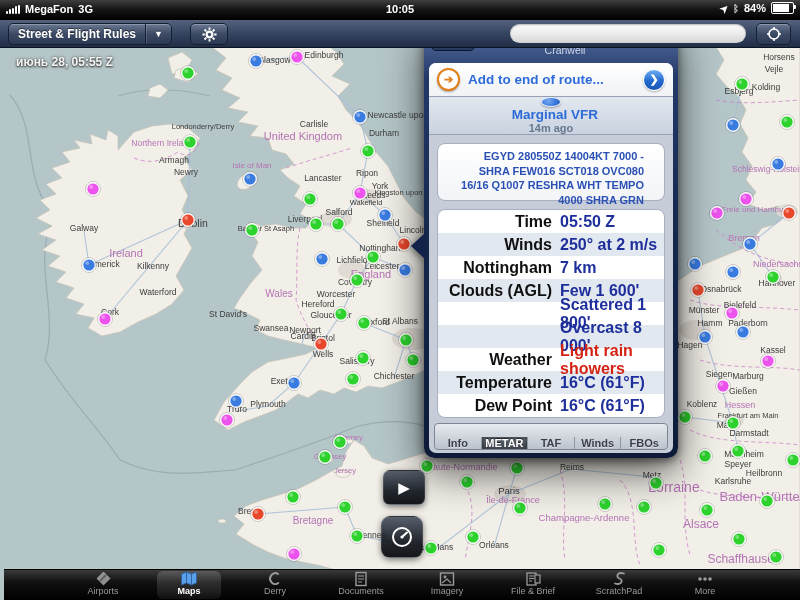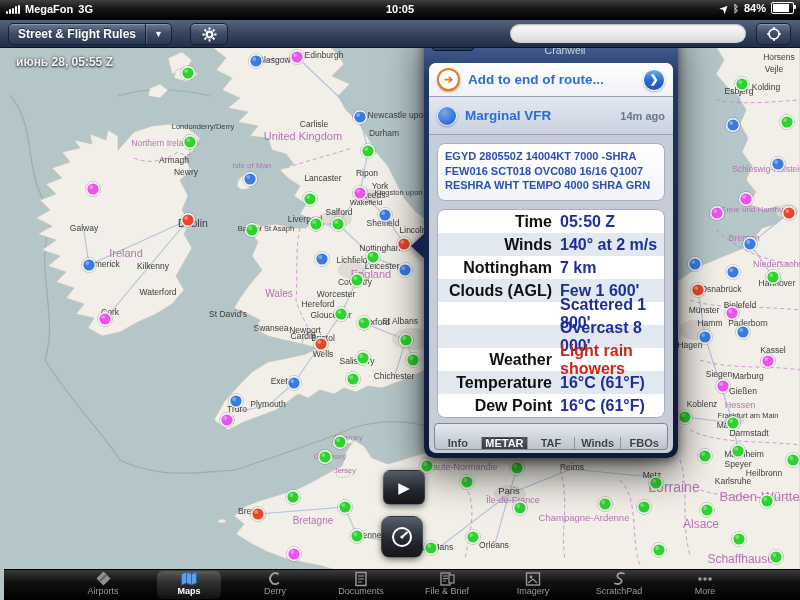--- a/index.html
+++ b/index.html
@@ -63,35 +63,35 @@
   #popup-title{font-size:15px;font-weight:bold;padding-top:3px;text-shadow:0 -1px 0 rgba(0,0,0,.6);}
   #popup-subtitle{font-size:10.5px;color:#ccd6e8;margin-top:-1px;padding-left:28px;}
   #close-btn{position:absolute;left:7px;top:5px;width:42px;height:19px;border-radius:5px;
     border:1px solid #0a142c;background:linear-gradient(#6c7d9c,#3a4c70 50%,#283a5e);
     box-shadow:inset 0 1px 0 rgba(255,255,255,.3);color:#fff;font-size:11px;font-weight:bold;
     display:flex;align-items:center;justify-content:center;text-shadow:0 -1px 0 rgba(0,0,0,.5);}
   #popup-body{position:absolute;left:5px;right:5px;top:38px;bottom:5px;background:#c6ccd8;
     border-radius:7px;overflow:hidden;}
   .p-row{display:flex;align-items:center;padding:0 8px;border-bottom:1px solid #98a1b3;}
   #row-route{height:33px;background:linear-gradient(#fff,#f0f2f6);}
-  #row-cat{height:37px;background:linear-gradient(#e3e8f0,#c9d2e0);}
+  #row-cat{height:37px;background:linear-gradient(#e3e8f0,#c9d2e0);flex-direction:column;}
   .p-row .lbl{font-size:13.5px;font-weight:bold;color:#2d6cd8;margin-left:8px;flex:1;}
   .age{font-size:11px;font-weight:bold;color:#6a7astray94;color:#68778f;}
   .dirto{width:19px;height:19px;border-radius:50%;background:#fff;border:2px solid #e2801c;
     color:#e2801c;font-size:11px;font-weight:bold;display:flex;align-items:center;justify-content:center;
     box-shadow:0 1px 2px rgba(0,0,0,.35);}
   .chev{width:20px;height:20px;border-radius:50%;background:linear-gradient(#6fb0f5,#2268cf 55%,#1c57b5);
     border:1px solid #fff;box-shadow:0 1px 2px rgba(0,0,0,.3);color:#fff;font-size:11px;font-weight:bold;
     display:flex;align-items:center;justify-content:center;}
   .catdot{width:18px;height:18px;border-radius:50%;
     background:radial-gradient(circle at 35% 30%,#7aa8ef,#3a7be0 55%,#2257b5);
     border:1.5px solid rgba(255,255,255,.85);box-shadow:0 1px 2px rgba(0,0,0,.35);}
   #metar-box{margin:8px 8px 0 8px;height:58px;background:linear-gradient(#fff,#f2f4f8);
-    border:1px solid #a7afc0;border-radius:8px;padding:5px 7px;box-sizing:border-box;
-    font-size:11px;font-weight:bold;color:#2a50b4;line-height:14.5px;}
+    border:1px solid #a7afc0;border-radius:8px;padding:5px 20px;box-sizing:border-box;
+    font-size:11px;font-weight:bold;color:#2a50b4;line-height:14.5px;text-align:right;}
   #wx-table{margin:8px 8px 0 8px;background:#fff;border:1px solid #a7afc0;border-radius:8px;overflow:hidden;}
   .wx-row{display:flex;height:23px;align-items:center;font-size:16px;font-weight:bold;}
   .wx-row:nth-child(even){background:#e2e8f0;}
   .wx-row .k{width:114px;text-align:right;color:#101010;padding-right:8px;flex:none;}
   .wx-row .v{color:#1e2f9b;}
   .wx-row .v.red{color:#d42314;}
   #seg{position:absolute;left:5px;right:5px;bottom:3px;height:25px;display:flex;border-radius:4px;
     overflow:hidden;border:1px solid #7e8694;background:linear-gradient(#e6e9ee,#bcc3cd);align-items:flex-end;}
   .seg-btn{flex:1;display:flex;align-items:center;justify-content:center;font-size:11px;font-weight:bold;
     color:#3a3f48;border-right:1px solid #8f97a5;text-shadow:0 1px 0 rgba(255,255,255,.5);}
@@ -572,21 +572,21 @@
       <span class="age">14m ago</span>
     </div>
     <div id="metar-box">EGYD 280550Z 14004KT 7000 -SHRA FEW016 SCT018 OVC080 16/16 Q1007 RESHRA WHT TEMPO 4000 SHRA GRN</div>
     <div id="wx-table">
         <div class="wx-row">
           <span class="k">Time</span>
           <span class="v">05:50 Z</span>
         </div>
         <div class="wx-row">
           <span class="k">Winds</span>
-          <span class="v">140° at 2 m/s</span>
+          <span class="v">250° at 2 m/s</span>
         </div>
         <div class="wx-row">
           <span class="k">Nottingham</span>
           <span class="v">7 km</span>
         </div>
         <div class="wx-row">
           <span class="k">Clouds (AGL)</span>
           <span class="v">Few 1 600'</span>
         </div>
         <div class="wx-row">
@@ -644,33 +644,33 @@
     </div>
     <div class="tab">
       <svg width="18" viewBox="0 0 18 16">
         <rect x="4" y="1.5" width="10" height="13" fill="none" stroke="#9b9b9b" stroke-width="1.4"></rect>
         <path d="M6,5 L12,5 M6,8 L12,8 M6,11 L10,11" stroke="#9b9b9b" stroke-width="1"></path>
         </svg>
       <span class="tab-label">Documents</span>
     </div>
     <div class="tab">
       <svg width="18" viewBox="0 0 18 16">
+        <rect x="2.5" y="2" width="13" height="12" fill="none" stroke="#9b9b9b" stroke-width="1.4"></rect>
+        <circle cx="7" cy="6" r="1.4" fill="#9b9b9b"></circle>
+        <path d="M4,12 L9,8 13,12" fill="none" stroke="#9b9b9b" stroke-width="1.2"></path>
+        </svg>
+      <span class="tab-label">Imagery</span>
+    </div>
+    <div class="tab">
+      <svg width="18" viewBox="0 0 18 16">
         <rect x="3" y="2" width="9" height="12" fill="none" stroke="#9b9b9b" stroke-width="1.3"></rect>
         <path d="M5,5 L10,5 M5,7.5 L10,7.5 M5,10 L8,10" stroke="#9b9b9b" stroke-width="1"></path>
         <rect x="11" y="4" width="5" height="8" fill="#1c1c1c" stroke="#9b9b9b" stroke-width="1.2"></rect>
         </svg>
       <span class="tab-label">File &amp; Brief</span>
-    </div>
-    <div class="tab">
-      <svg width="18" viewBox="0 0 18 16">
-        <rect x="2.5" y="2" width="13" height="12" fill="none" stroke="#9b9b9b" stroke-width="1.4"></rect>
-        <circle cx="7" cy="6" r="1.4" fill="#9b9b9b"></circle>
-        <path d="M4,12 L9,8 13,12" fill="none" stroke="#9b9b9b" stroke-width="1.2"></path>
-        </svg>
-      <span class="tab-label">Imagery</span>
     </div>
     <div class="tab">
       <svg width="18" viewBox="0 0 18 16">
         <path d="M14,2.5 C7,0.5 5.5,6 9.5,7.5 C13.5,9 12,14.5 5,12.5" fill="none" stroke="#9b9b9b" stroke-width="1.8" stroke-linecap="round"></path>
         </svg>
       <span class="tab-label">ScratchPad</span>
     </div>
     <div class="tab">
       <svg width="18" viewBox="0 0 18 16">
         <circle cx="4" cy="8" r="1.8" fill="#9b9b9b"></circle>

